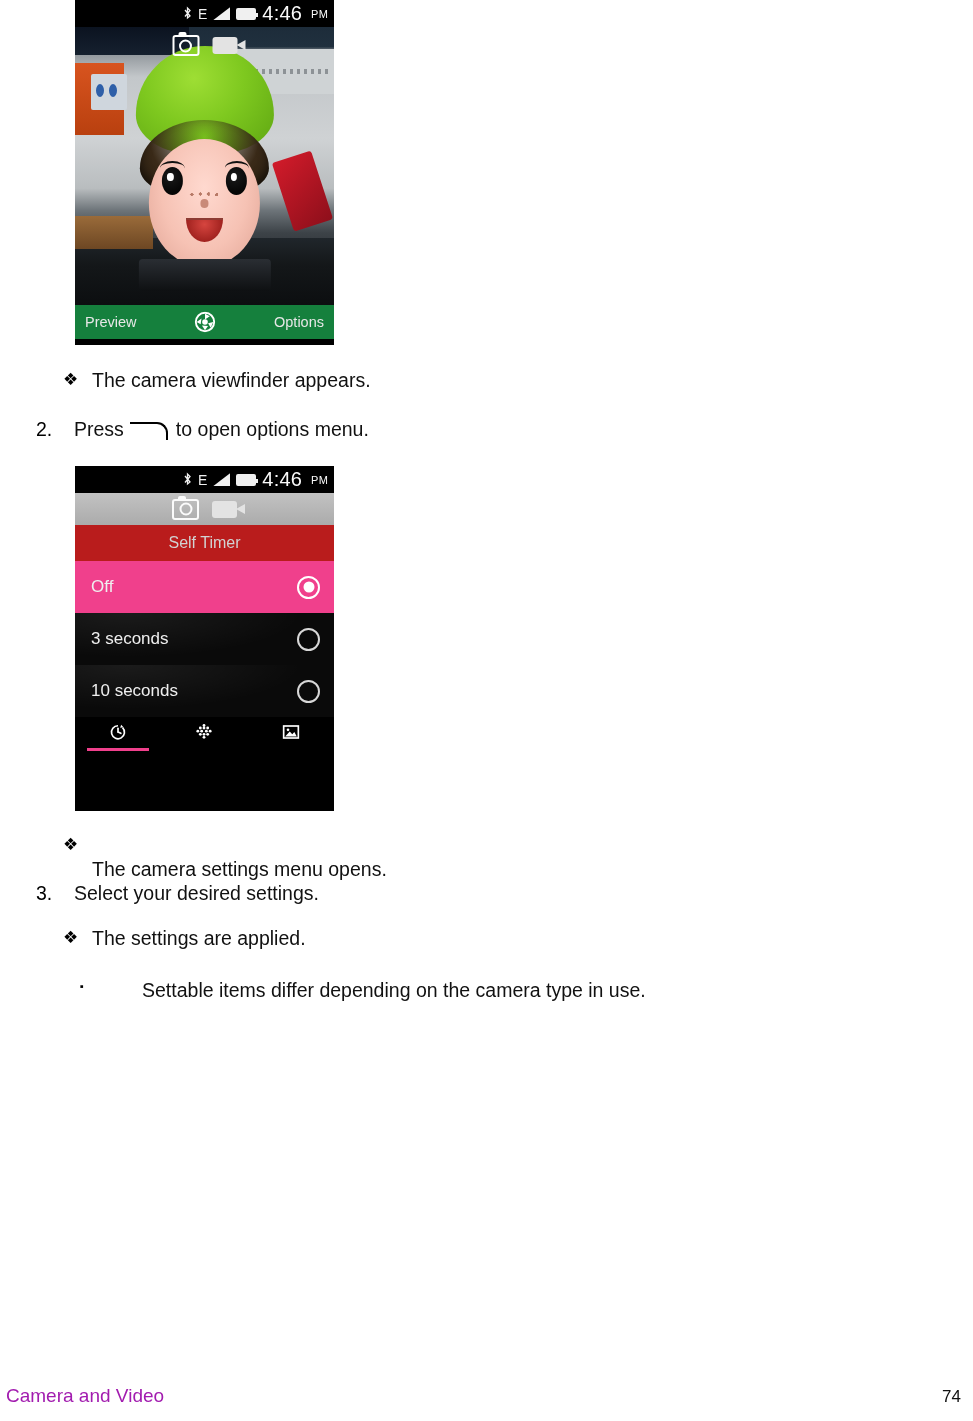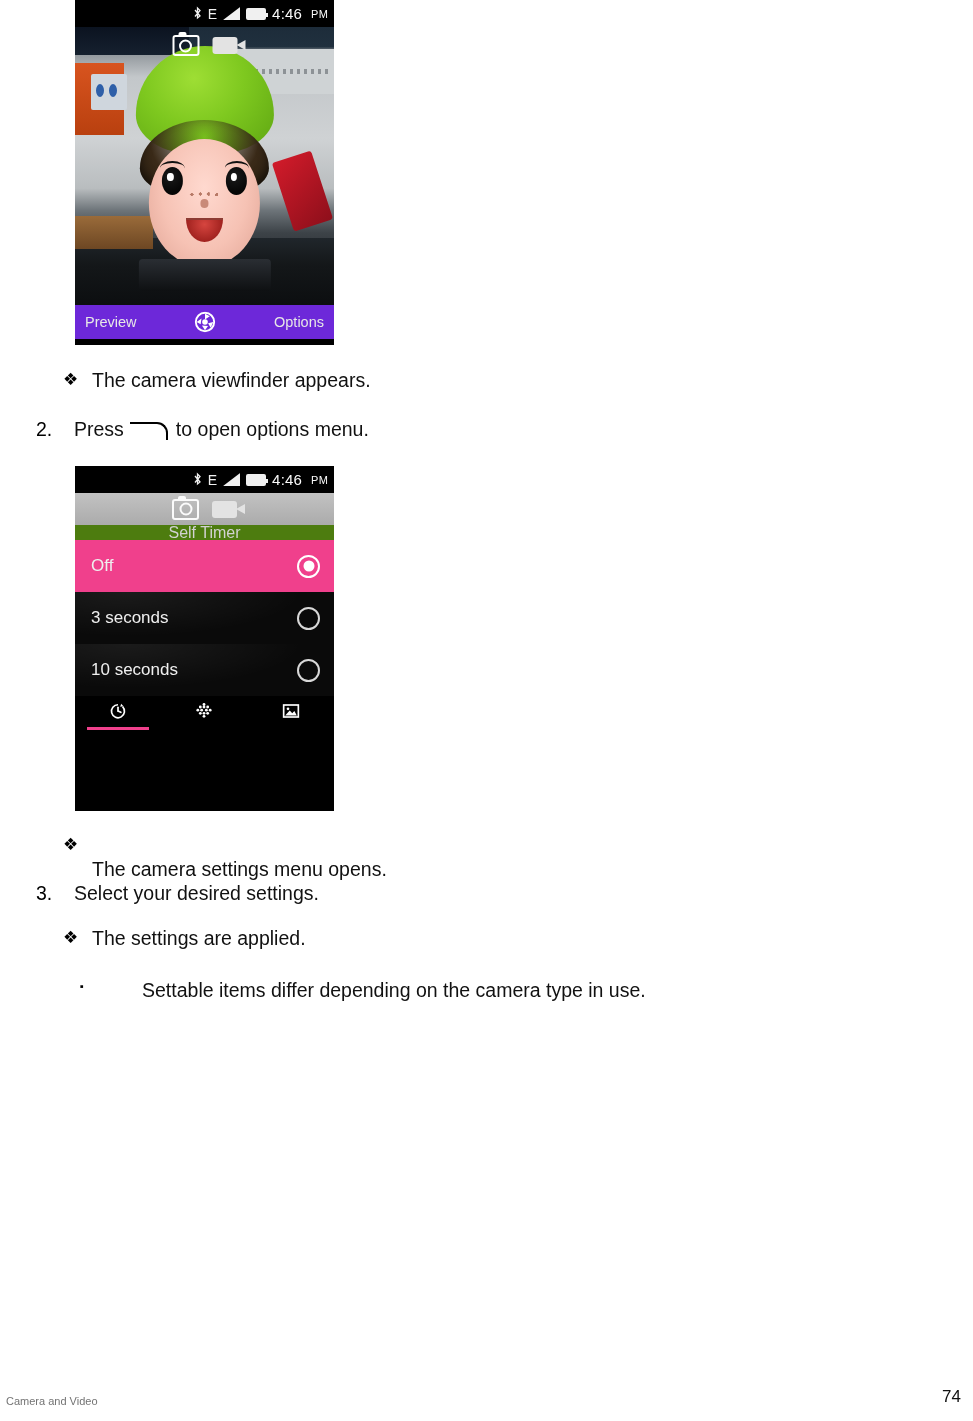--- a/index.html
+++ b/index.html
@@ -108,21 +108,21 @@
   }
   .sb-batt::after {
     content: "";
     position: absolute;
     right: -4px; top: 3px;
     width: 2px; height: 4px;
     background: #f0f0f0;
   }
   .sb-time {
     color: #fafafa;
-    font-size: 15px;
+    font-size: 20px;
     letter-spacing: .2px;
   }
   .sb-ampm { font-size: 11px; margin-left: 3px; }
   .vf-photo {
     position: relative;
     width: 100%;
     height: 278px;
     overflow: hidden;
     background: #5a5f63;
   }
@@ -277,21 +277,21 @@
     content:""; position:absolute; right:-8px; top:3px;
     width: 0; height: 0;
     border-top: 5px solid transparent;
     border-bottom: 5px solid transparent;
     border-right: 9px solid #e3e3e3;
   }
 
   
   .vf-bottom {
     height: 34px;
-    background: #6d28d9;
+    background: #15803d;
     display: flex;
     align-items: center;
     position: relative;
   }
   .vf-bottom .lbl {
     color: #e7e7e7;
     font-size: 14.5px;
   }
   .vf-bottom .lbl.left { position:absolute; left: 10px; }
   .vf-bottom .lbl.right { position:absolute; right: 10px; }
@@ -311,22 +311,22 @@
     justify-content: center;
     gap: 13px;
   }
   .icon-cam-outline.dark {
     border-color: #fbfbfb;
   }
   .icon-cam-outline.dark::before { border-color:#fbfbfb; }
   .icon-cam-outline.dark::after { background:#fbfbfb; }
 
   .menu-title {
-    height: 15px;
-    background: #4d7c0f;
+    height: 36px;
+    background: #b91c1c;
     color: #d2d2d2;
     font-size: 16px;
     display: flex;
     align-items: center;
     justify-content: center;
   }
   .opt-row {
     height: 52px;
     display: flex;
     align-items: center;
@@ -383,22 +383,22 @@
     left: 14%; right: 14%;
     bottom: 0;
     height: 3px;
     background: #f0408c;
   }
 
   
   .footer-left {
     position: absolute;
     left: 6px; bottom: 14px;
-    font-size: 11px;
-    color: #737373;
+    font-size: 19px;
+    color: #a21caf;
   }
   .footer-right {
     position: absolute;
     right: 12px; bottom: 14px;
     font-size: 17px;
     color: #111;
   }
 </style>
 </head>
 <body>

